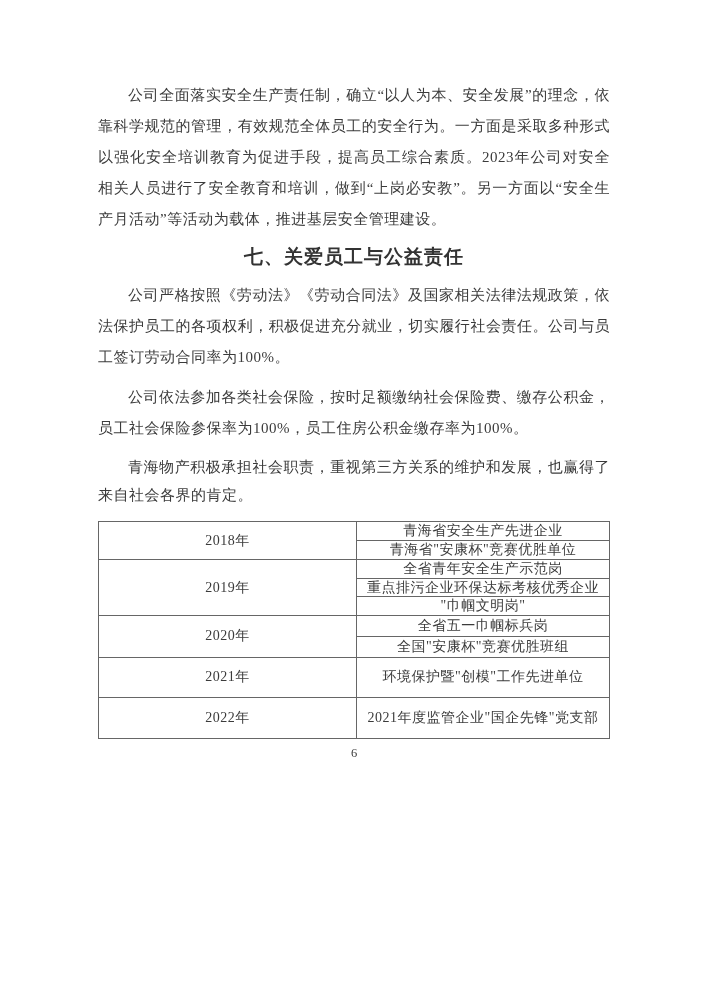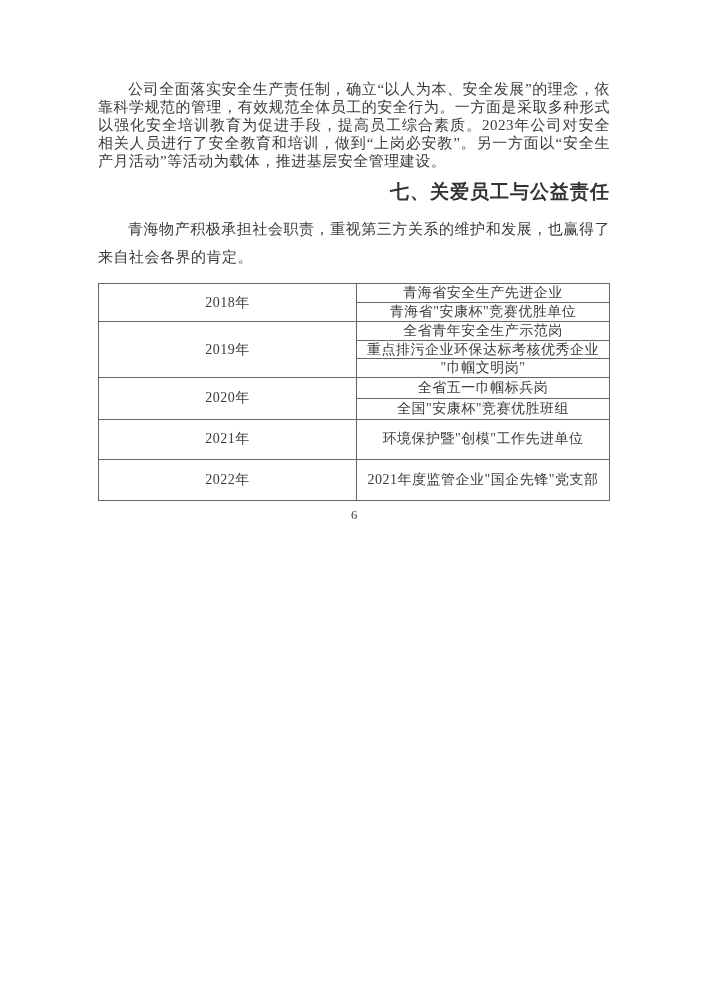--- a/index.html
+++ b/index.html
@@ -12,32 +12,32 @@
     overflow: hidden;
     font-family: "Liberation Serif", "DejaVu Serif", serif;
     color: #3b3b3b;
   }
   .content {
     padding: 80px 97px 0 98px;
   }
   p.body-para {
     margin: 0 0 9px 0;
     font-size: 15px;
-    line-height: 18px;
+    line-height: 31px;
     text-align: justify;
     text-indent: 2em;
     color: #3b3b3b;
     letter-spacing: 0.5px;
   }
   h2.section-heading {
     margin: 4px 0 10px 0;
     font-size: 19px;
     line-height: 26px;
     font-weight: bold;
-    text-align: right;
+    text-align: center;
     color: #333333;
     font-family: "Liberation Sans", "DejaVu Sans", sans-serif;
     letter-spacing: 1px;
   }
   p.tight {
     line-height: 28px;
     margin-bottom: 12px;
   }
   table.awards {
     width: 100%;
@@ -71,20 +71,22 @@
 </head>
 <body>
 
 <div class="page">
   <div class="content">
 
     <p class="body-para">公司全面落实安全生产责任制，确立“以人为本、安全发展”的理念，依靠科学规范的管理，有效规范全体员工的安全行为。一方面是采取多种形式以强化安全培训教育为促进手段，提高员工综合素质。2023年公司对安全相关人员进行了安全教育和培训，做到“上岗必安教”。另一方面以“安全生产月活动”等活动为载体，推进基层安全管理建设。</p>
 
     <h2 class="section-heading">七、关爱员工与公益责任</h2>
 
+    <p class="body-para">公司严格按照《劳动法》《劳动合同法》及国家相关法律法规政策，依法保护员工的各项权利，积极促进充分就业，切实履行社会责任。公司与员工签订劳动合同率为100%。</p>
+    <p class="body-para">公司依法参加各类社会保险，按时足额缴纳社会保险费、缴存公积金，员工社会保险参保率为100%，员工住房公积金缴存率为100%。</p>
 
 
     <p class="body-para tight">青海物产积极承担社会职责，重视第三方关系的维护和发展，也赢得了来自社会各界的肯定。</p>
 
     <table class="awards">
       <colgroup>
           <col class="col-year">
           <col class="col-award">
         </colgroup>
       <tbody>

